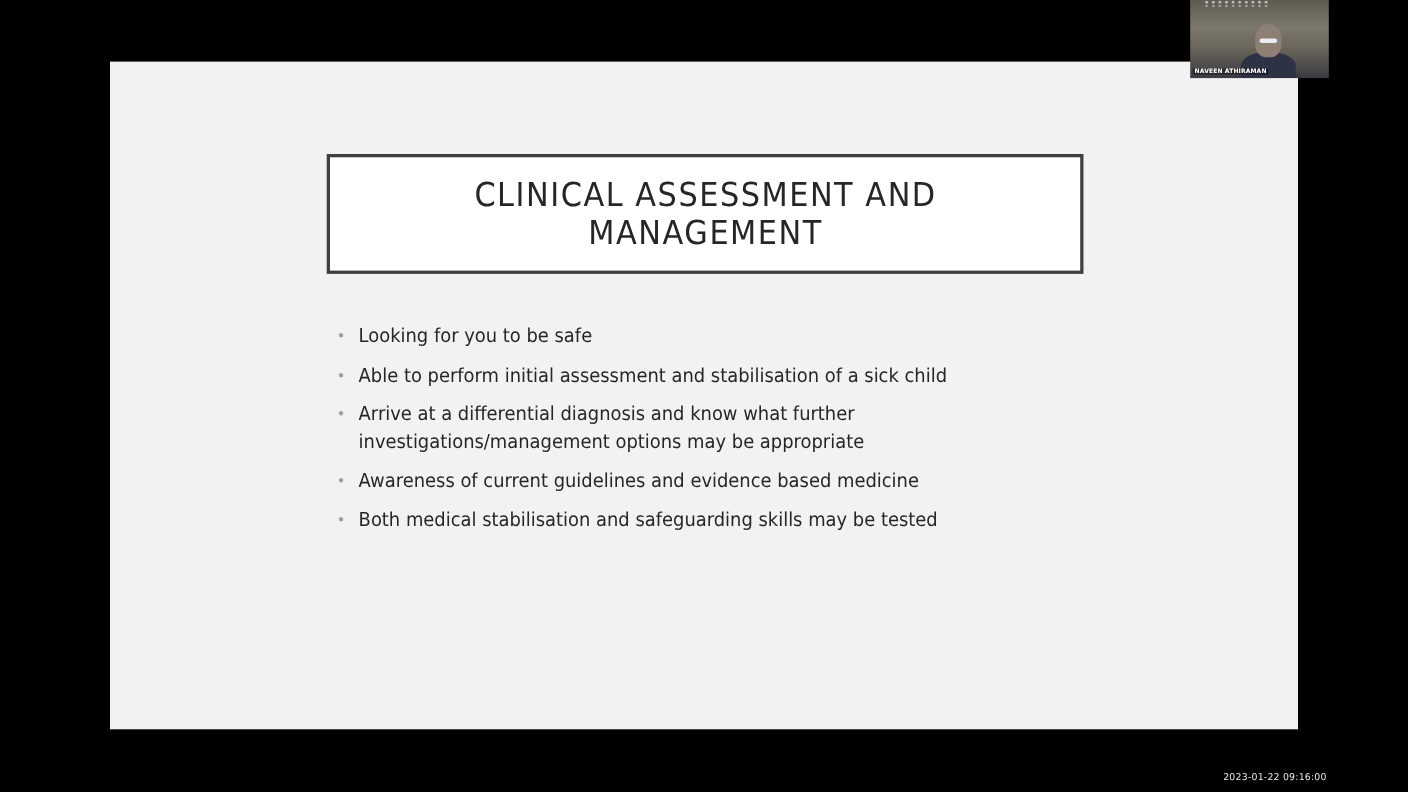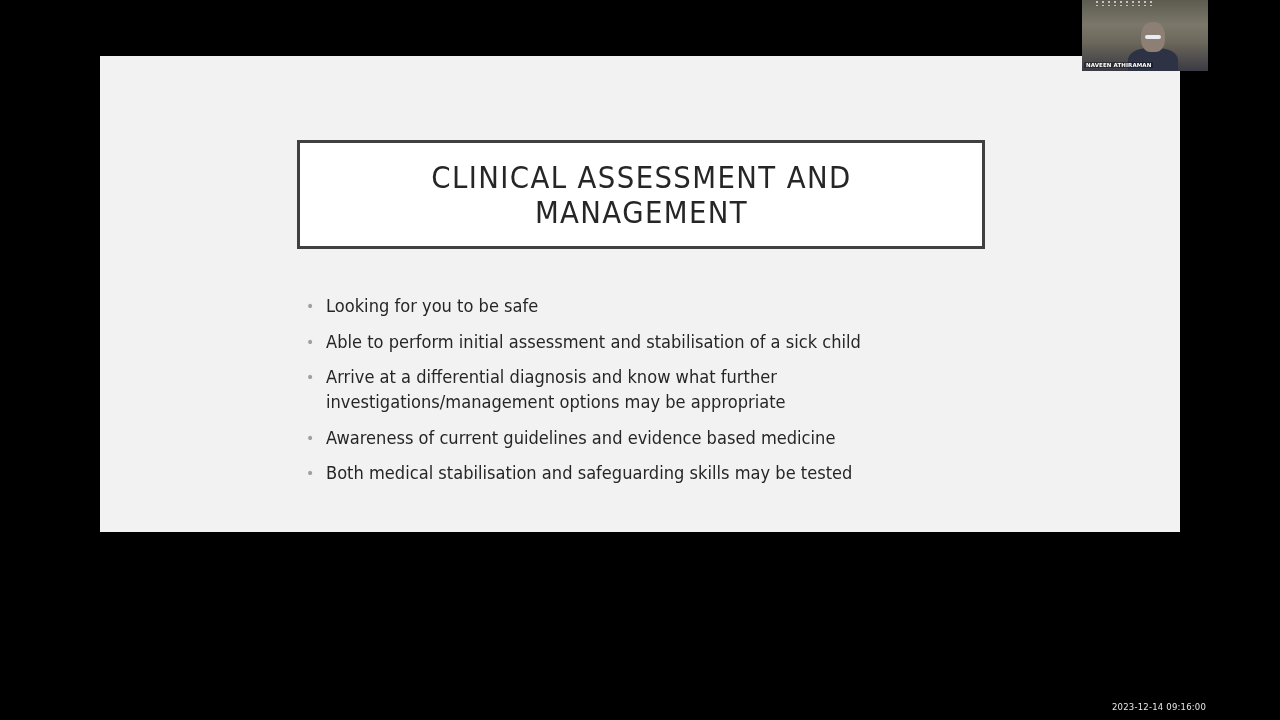--- a/index.html
+++ b/index.html
@@ -1,17 +1,17 @@
 <!DOCTYPE html>
 <html><head>
 <meta charset="utf-8">
 <style>
   html, body { margin:0; padding:0; }
   body { width:1280px; height:720px; background:#000; position:relative; overflow:hidden; font-family:"DejaVu Sans", sans-serif; }
-  .slide { position:absolute; left:100px; top:56px; width:1080px; height:476px; background:#f2f2f2; }
+  .slide { position:absolute; left:100px; top:56px; width:1080px; height:607px; background:#f2f2f2; }
   .title-box { position:absolute; left:197px; top:84px; width:682px; height:103px; border:3px solid #404040; background:#fff; box-sizing:content-box; display:flex; align-items:center; justify-content:center; }
   .title { font-family:"DejaVu Sans", sans-serif; font-size:30px; line-height:35px; letter-spacing:1.5px; color:#262626; text-align:center; font-weight:normal; margin:0; transform:scaleX(0.92); }
   .bullets { position:absolute; left:205px; top:238px; width:700px; margin:0; padding:0; list-style:none; }
   .bullets li { position:relative; padding-left:21px; font-size:17.5px; line-height:25px; color:#262626; margin-bottom:10.5px; transform-origin:left; }
   .bullets li .dot { position:absolute; left:1px; top:0; color:#a0a0a0; font-size:14px; }
   .bullets li .txt { display:inline-block; transform:scaleX(0.93); transform-origin:left; white-space:nowrap; }
   .bullets li .txt span { display:block; }
   .webcam { position:absolute; left:1082px; top:0; width:126px; height:71px; background:linear-gradient(180deg,#5d5a4f 0%,#7b786b 35%,#6b675a 60%,#3b3a44 100%); overflow:hidden; }
   .webcam .lights { position:absolute; left:12px; top:0; width:60px; height:6px; background:radial-gradient(circle, #ddd 1px, transparent 1.5px) 0 0/6px 4px; opacity:0.8; }
   .webcam .head { position:absolute; left:59px; top:22px; width:24px; height:30px; border-radius:45% 45% 40% 40%; background:#8d7f74; }
@@ -59,13 +59,13 @@
 </div>
 
 <div class="webcam">
   <div class="lights"></div>
   <div class="body-shape"></div>
   <div class="head"></div>
   <div class="glasses"></div>
   <div class="name">NAVEEN ATHIRAMAN</div>
 </div>
 
-<div class="timestamp">2023-12-14  09:16:00</div>
+<div class="timestamp">2023-01-22  09:16:00</div>
 
 </body></html>

